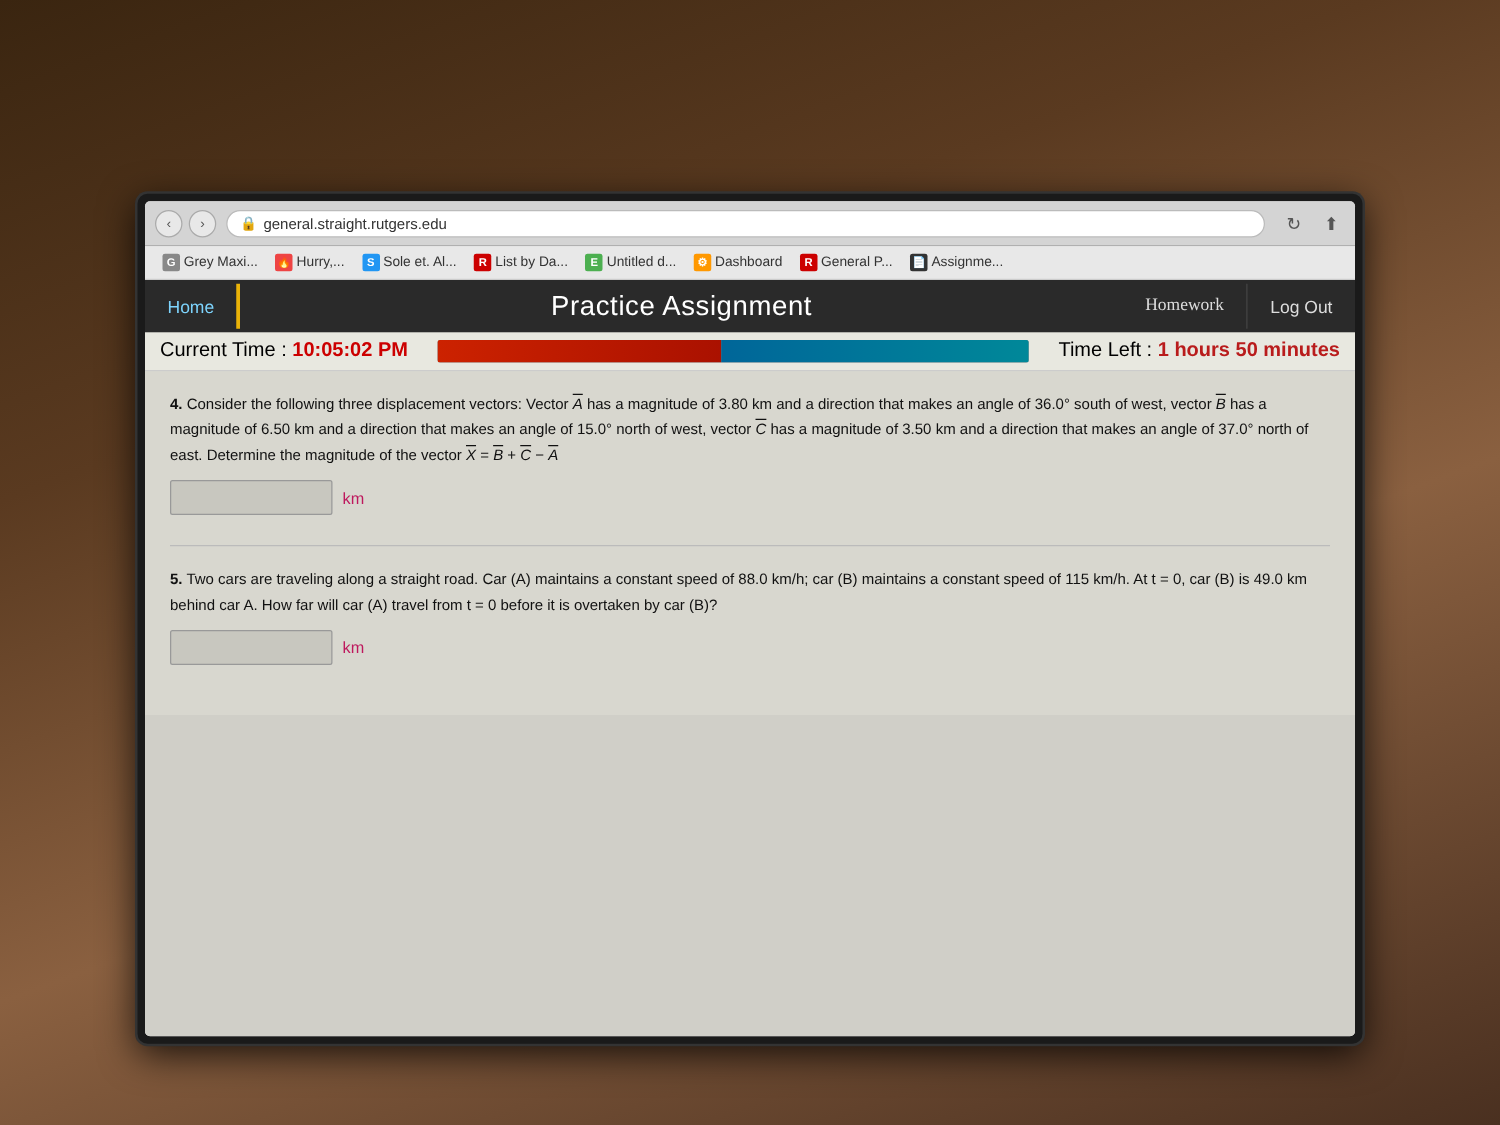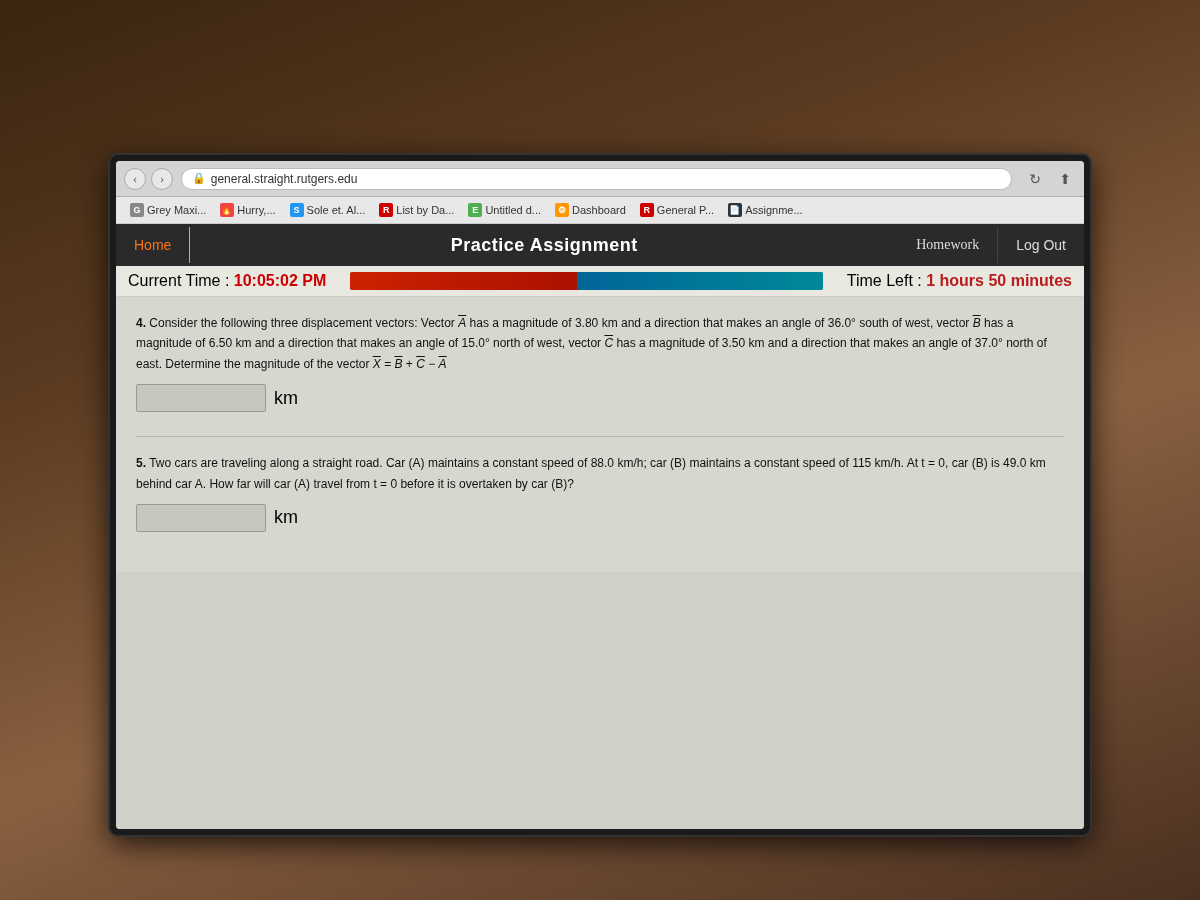--- a/index.html
+++ b/index.html
@@ -177,30 +177,30 @@
       color: white;
       display: flex;
       align-items: center;
       padding: 0;
       min-height: 42px;
     }
 
     .site-nav-home {
       padding: 10px 18px;
       font-size: 14px;
-      color: #f97316;
-      cursor: pointer;
-      border-right: 1px solid #eab308;
+      color: #7dd3fc;
+      cursor: pointer;
+      border-right: 3px solid #eab308;
     }
 
     .site-nav-title {
       flex: 1;
       text-align: center;
-      font-size: 18px;
-      font-weight: 700;
+      font-size: 22px;
+      font-weight: 400;
       color: white;
       letter-spacing: 0.5px;
     }
 
     .site-nav-homework {
       padding: 10px 18px;
       font-size: 14px;
       color: #ddd;
       cursor: pointer;
       font-family: Liberation Serif, serif;
@@ -289,22 +289,22 @@
       height: 28px;
       background: #c8c7bf;
       border: 1px solid #999;
       border-radius: 2px;
       padding: 2px 6px;
       font-size: 13px;
       cursor: text;
     }
 
     .unit-label {
-      font-size: 18px;
-      color: #000000;
+      font-size: 13px;
+      color: #be185d;
     }
 
     .divider {
       border: none;
       border-top: 1px solid #bbb;
       margin: 16px 0;
     }
 
     
     .vec {

